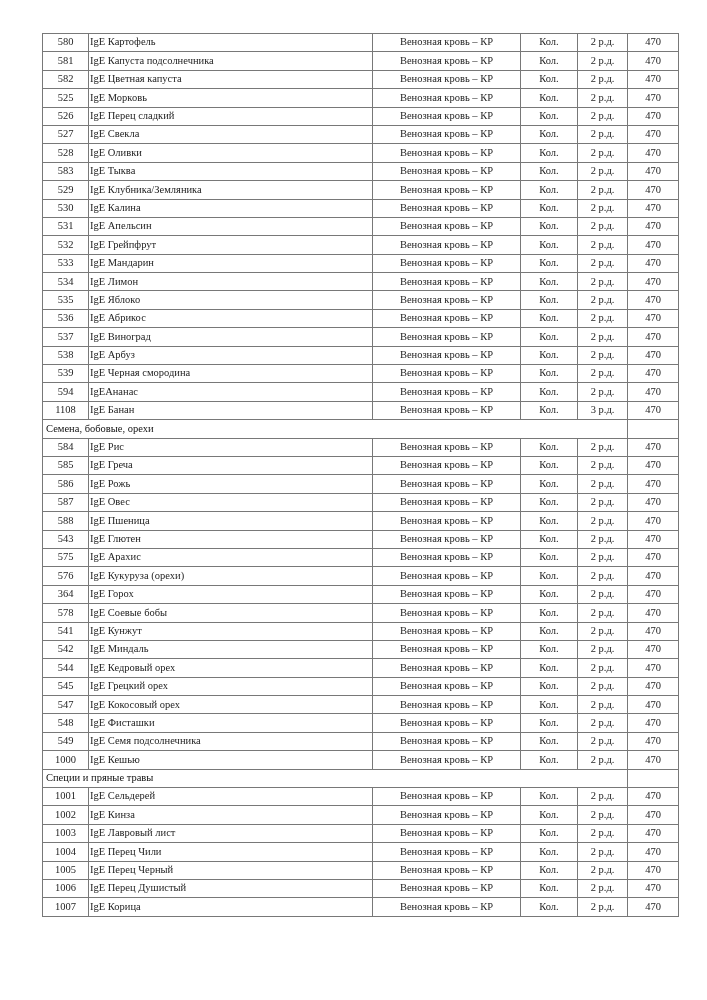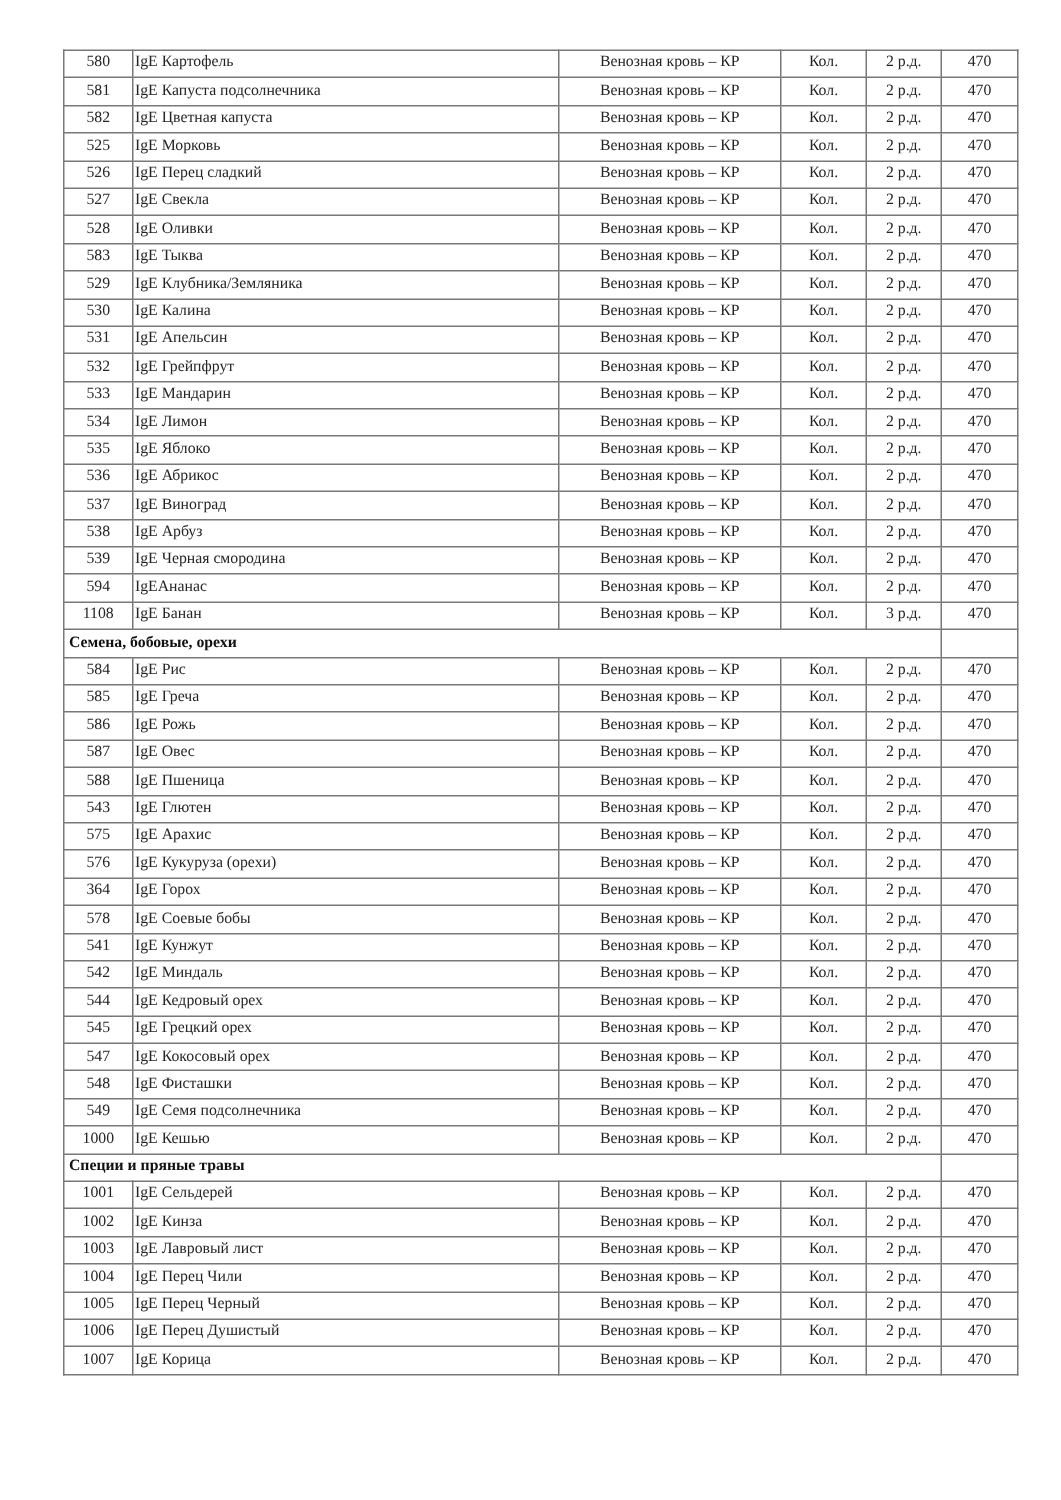--- a/index.html
+++ b/index.html
@@ -31,21 +31,21 @@
     white-space: nowrap;
     overflow: hidden;
   }
   .price-table td.name {
     text-align: left;
     padding-left: 1px;
   }
   .price-table td.section {
     text-align: left;
     padding-left: 3px;
-    font-weight: bold;
+    font-weight: normal;
     color: #111111;
   }
   col.c-code     { width: 46px; }
   col.c-name     { width: 284px; }
   col.c-material { width: 148px; }
   col.c-method   { width: 57px; }
   col.c-term     { width: 50px; }
   col.c-price    { width: 51px; }
 </style>
 </head>

